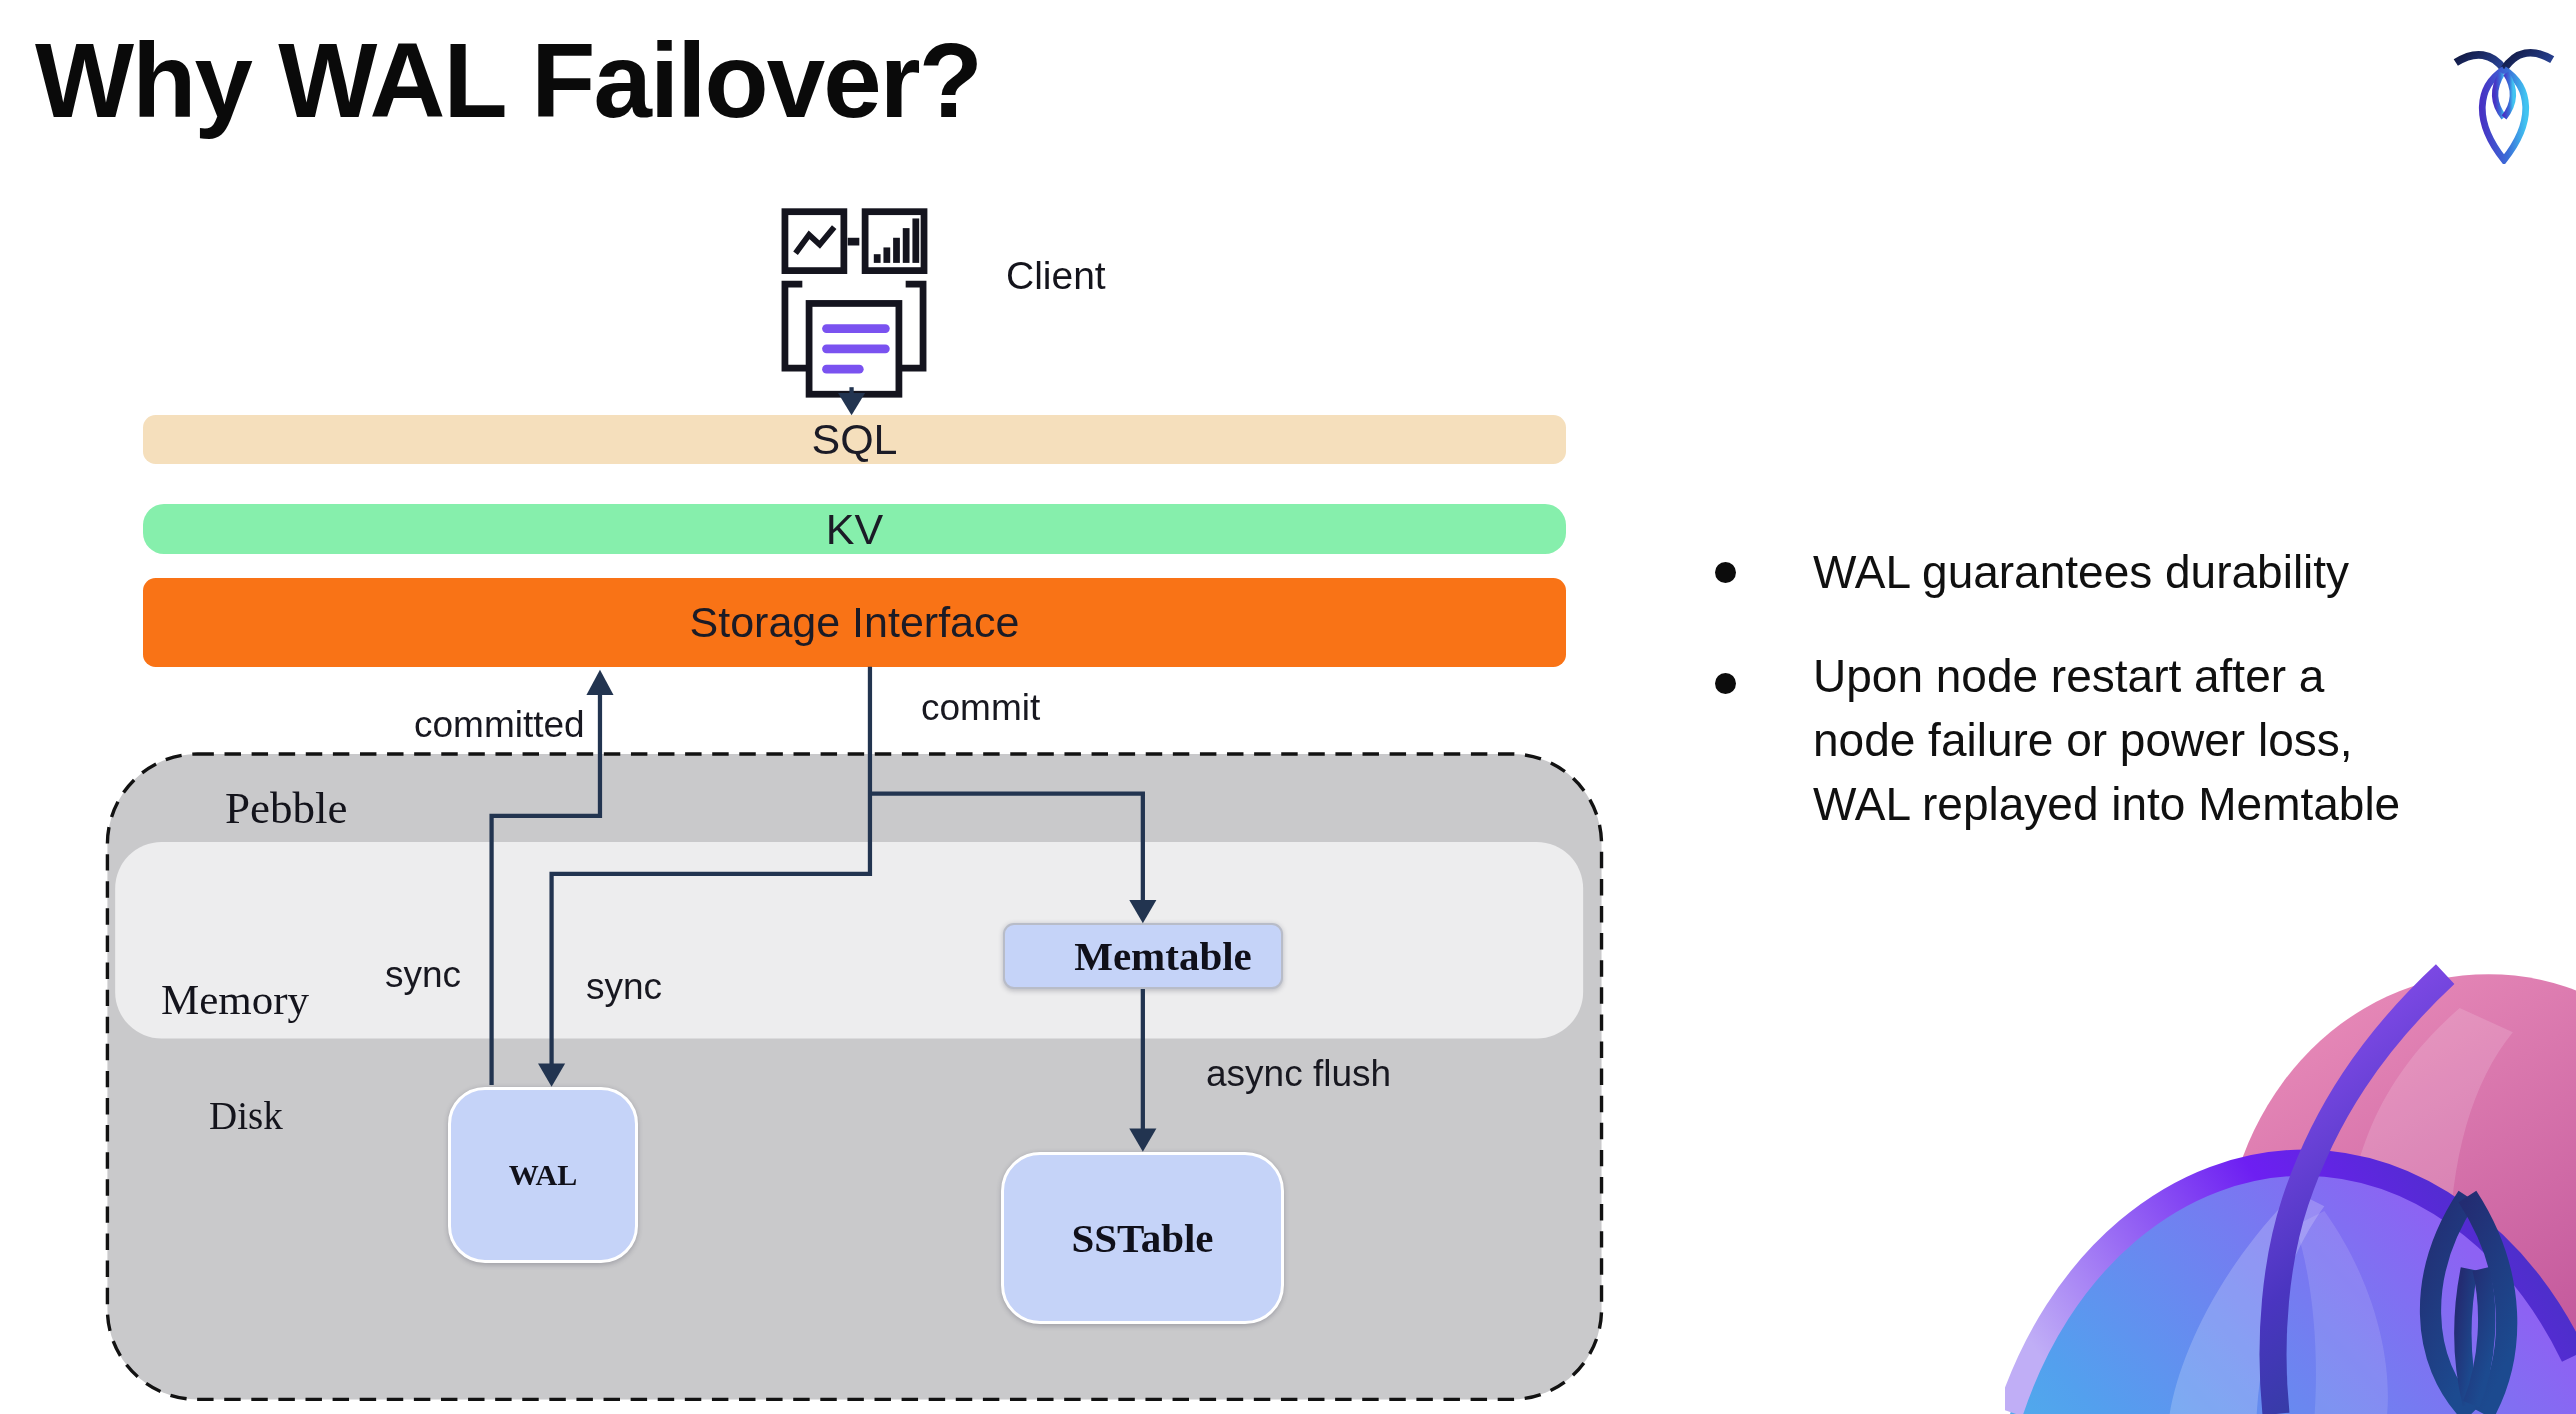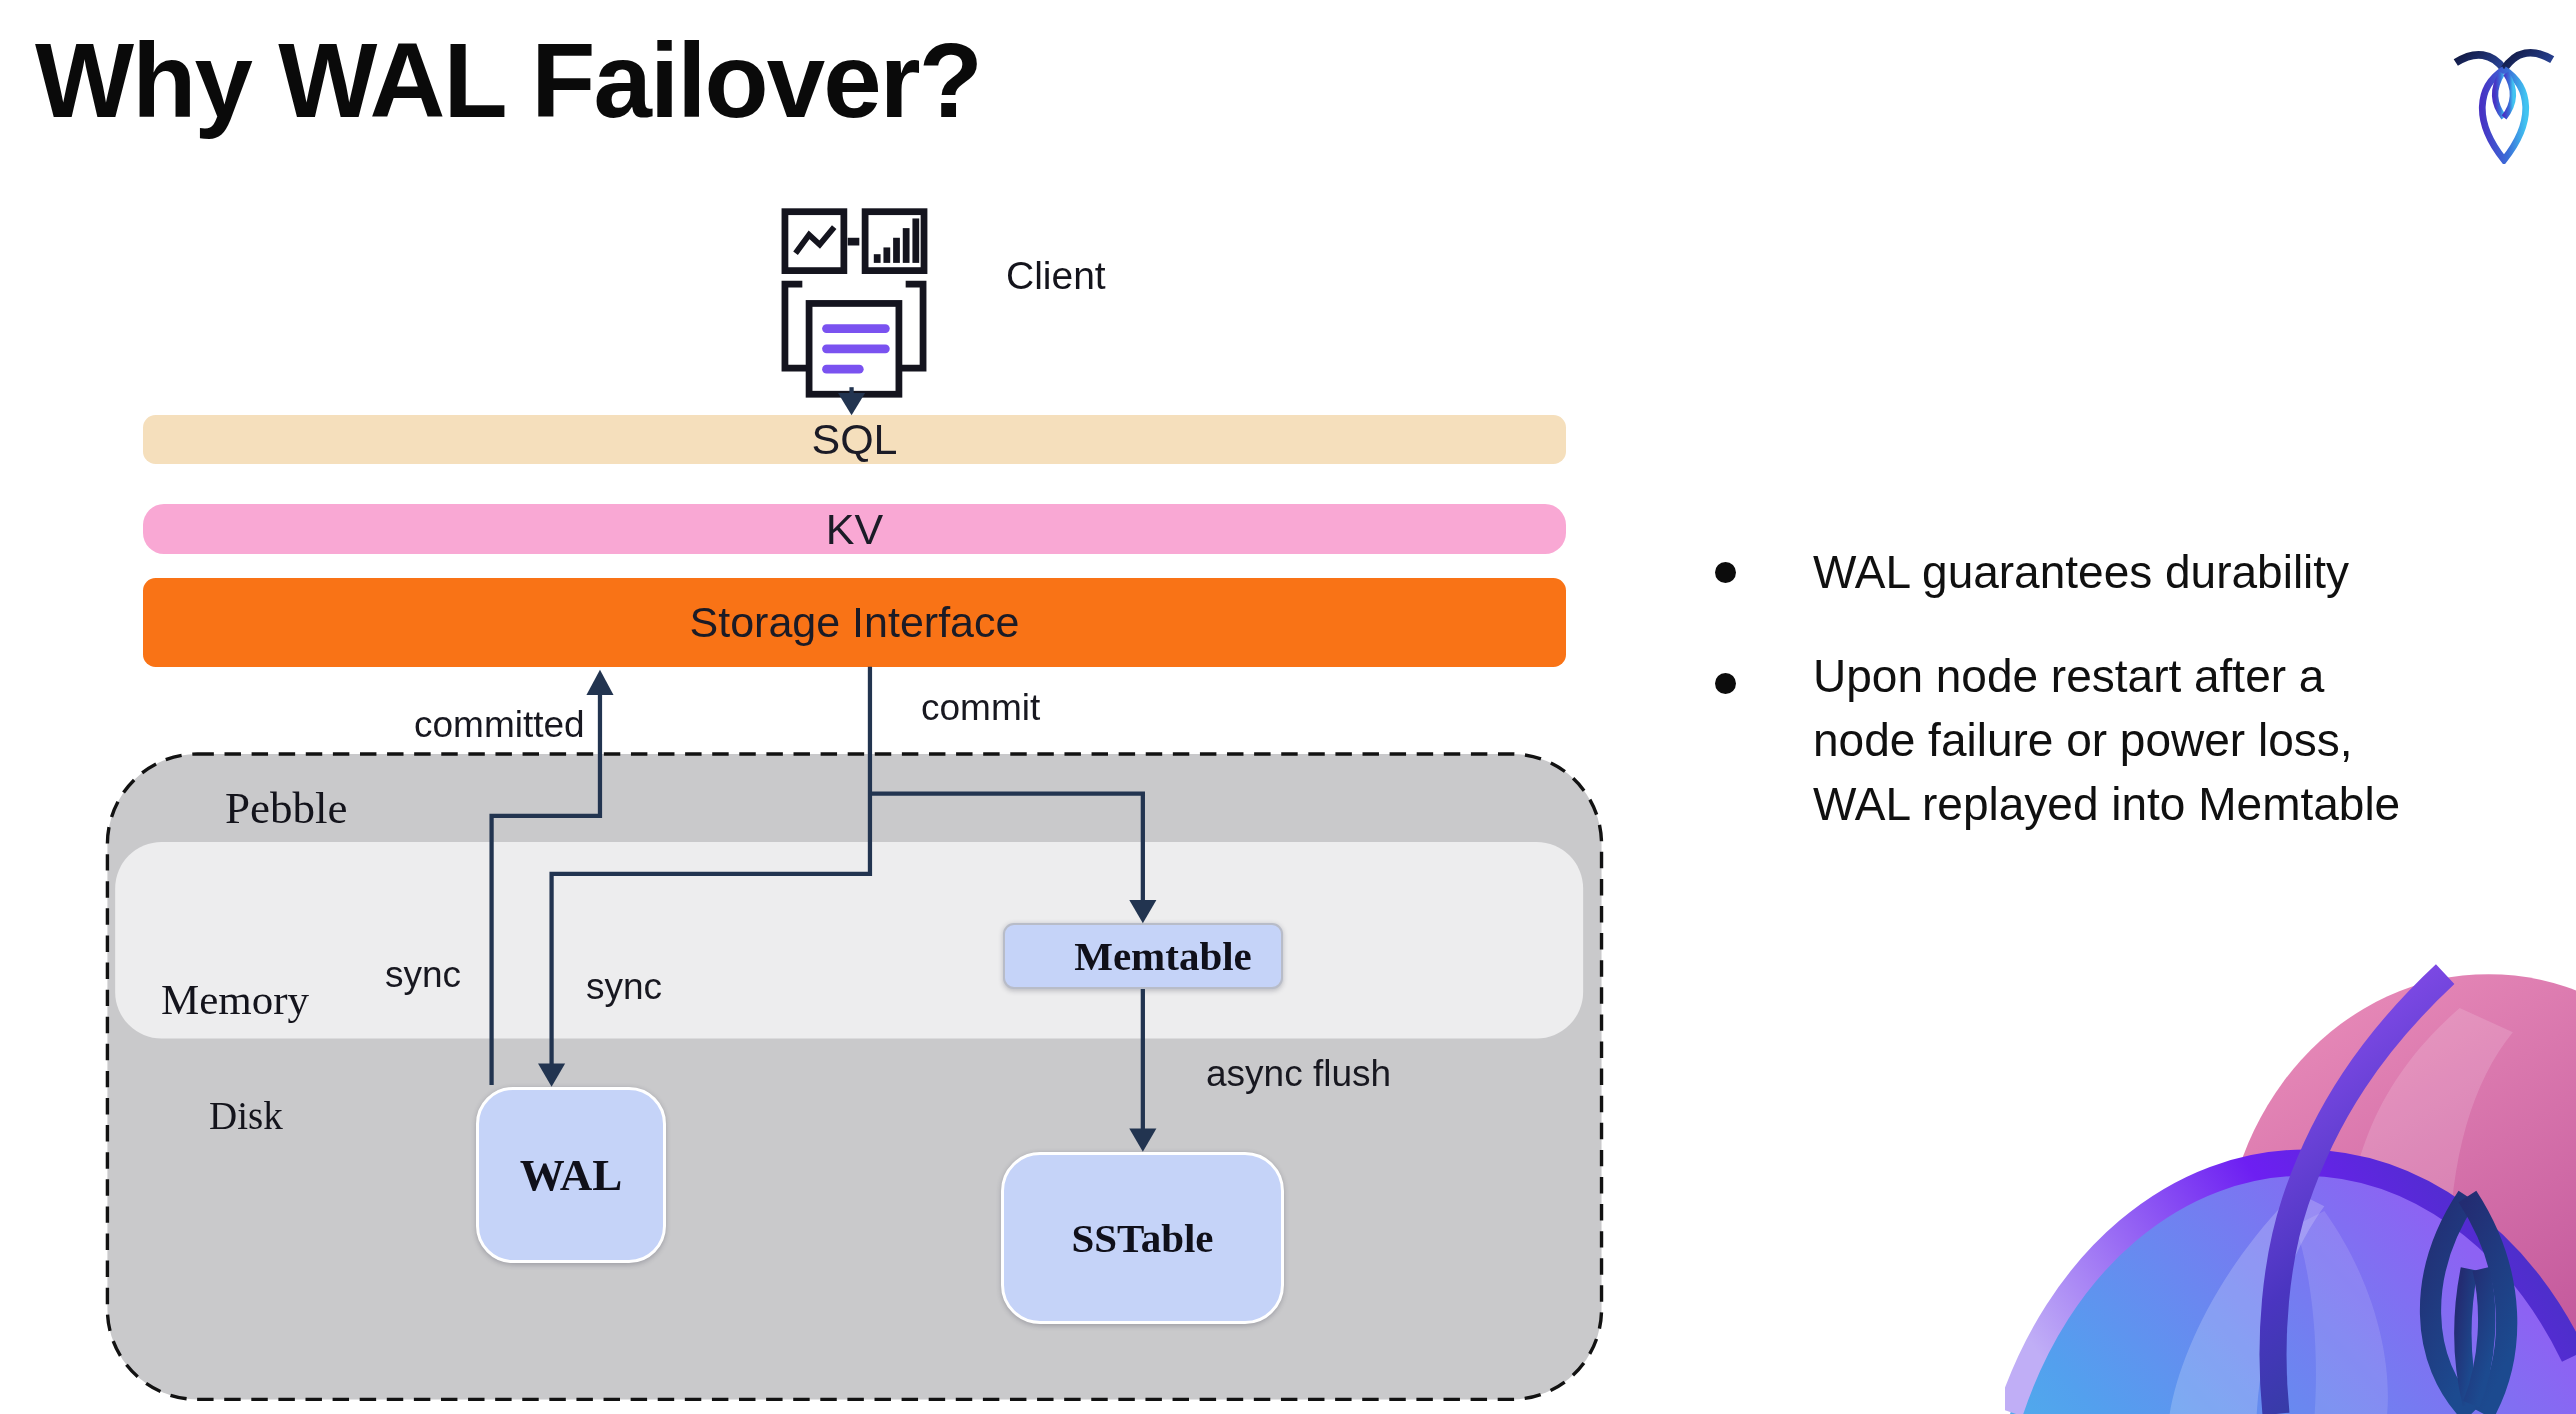--- a/index.html
+++ b/index.html
@@ -8,34 +8,34 @@
   .abs{position:absolute;}
   svg{display:block;}
 
   
   .title{left:35px;top:21px;font-size:105px;font-weight:800;letter-spacing:-1.9px;color:#0a0a0a;}
 
   
   .bar{left:143px;width:1423px;border-radius:12.6px;display:flex;align-items:center;justify-content:center;
        font-family:Liberation Sans, sans-serif;font-size:43px;color:#1b1b26;z-index:3;}
   .bar-sql{top:415px;height:49px;background:#f5dfbc;}
-  .bar-kv{top:504px;height:50px;background:#f9a8d4;border-radius:21px;}
+  .bar-kv{top:504px;height:50px;background:#86efac;border-radius:21px;}
   .bar-storage{top:578px;height:89px;background:#f97316;}
 
   
   .zone-label{font-family:"Liberation Serif","DejaVu Serif",serif;color:#14141c;z-index:4;}
   .lbl-pebble{left:225px;top:782px;font-size:45px;}
   .lbl-memory{left:161px;top:975px;font-size:43px;}
   .lbl-disk{left:209px;top:1093px;font-size:39px;}
 
   
   .node{background:#c5d3f8;display:flex;align-items:center;justify-content:center;z-index:4;
         font-family:"Liberation Serif","DejaVu Serif",serif;font-weight:bold;color:#10101a;
         box-sizing:border-box;box-shadow:0 1.9px 5.8px rgba(40,40,60,.25);}
-  .node-wal{left:476px;top:1087px;width:190px;height:176px;border-radius:37px;border:3.9px solid #ffffff;font-size:45px;}
+  .node-wal{left:448px;top:1087px;width:190px;height:176px;border-radius:37px;border:3.9px solid #ffffff;font-size:30px;}
   .node-memtable{left:1003px;top:923px;width:280px;height:66px;border-radius:11px;border:2.9px solid #b8bcc8;font-size:41px;padding-left:40px;}
   .node-sstable{left:1001px;top:1152px;width:283px;height:172px;border-radius:39px;border:3.9px solid #ffffff;font-size:41px;}
 
   
   .edge-label{font-size:37px;color:#181820;z-index:6;}
   .lbl-client{left:1006px;top:254px;font-size:39px;color:#14141c;}
   .lbl-committed{left:414px;top:704px;}
   .lbl-commit{left:921px;top:687px;}
   .lbl-sync-left{left:385px;top:954px;}
   .lbl-sync-right{left:586px;top:966px;}

